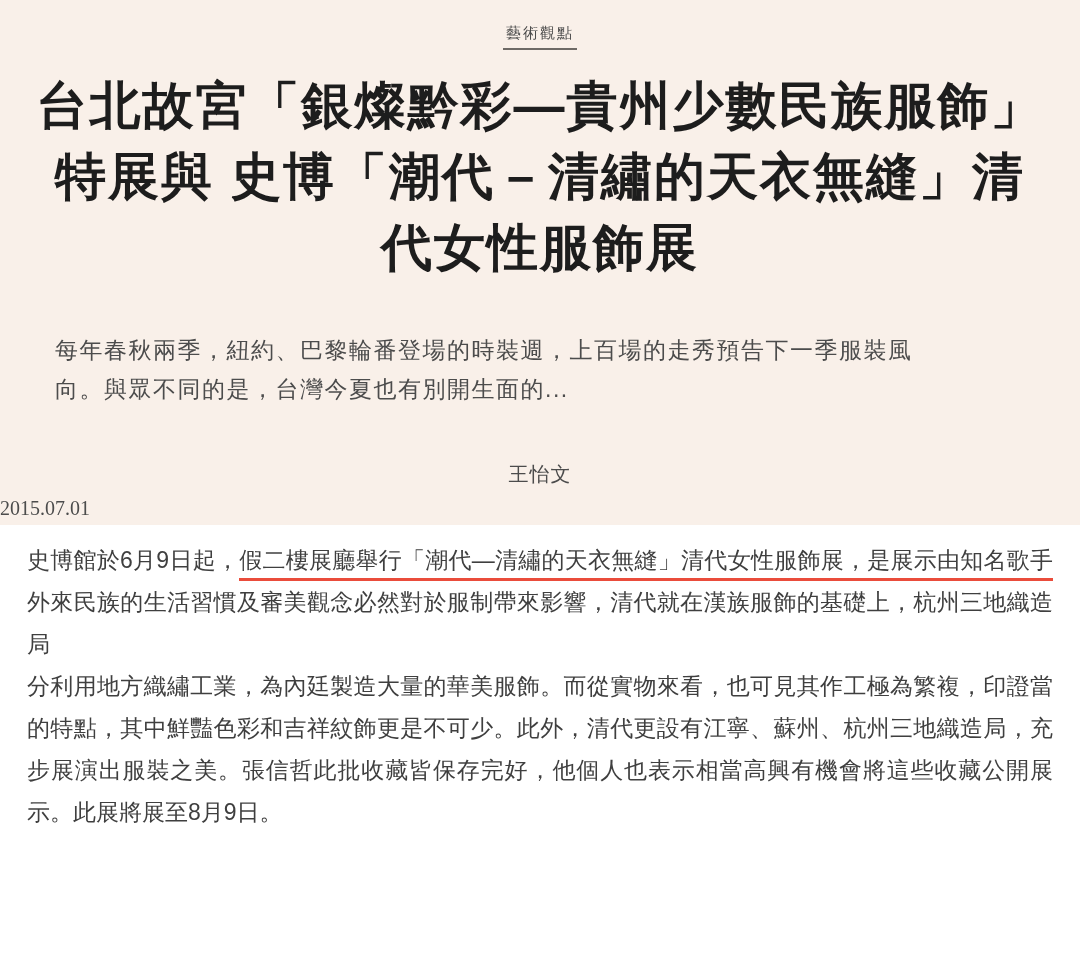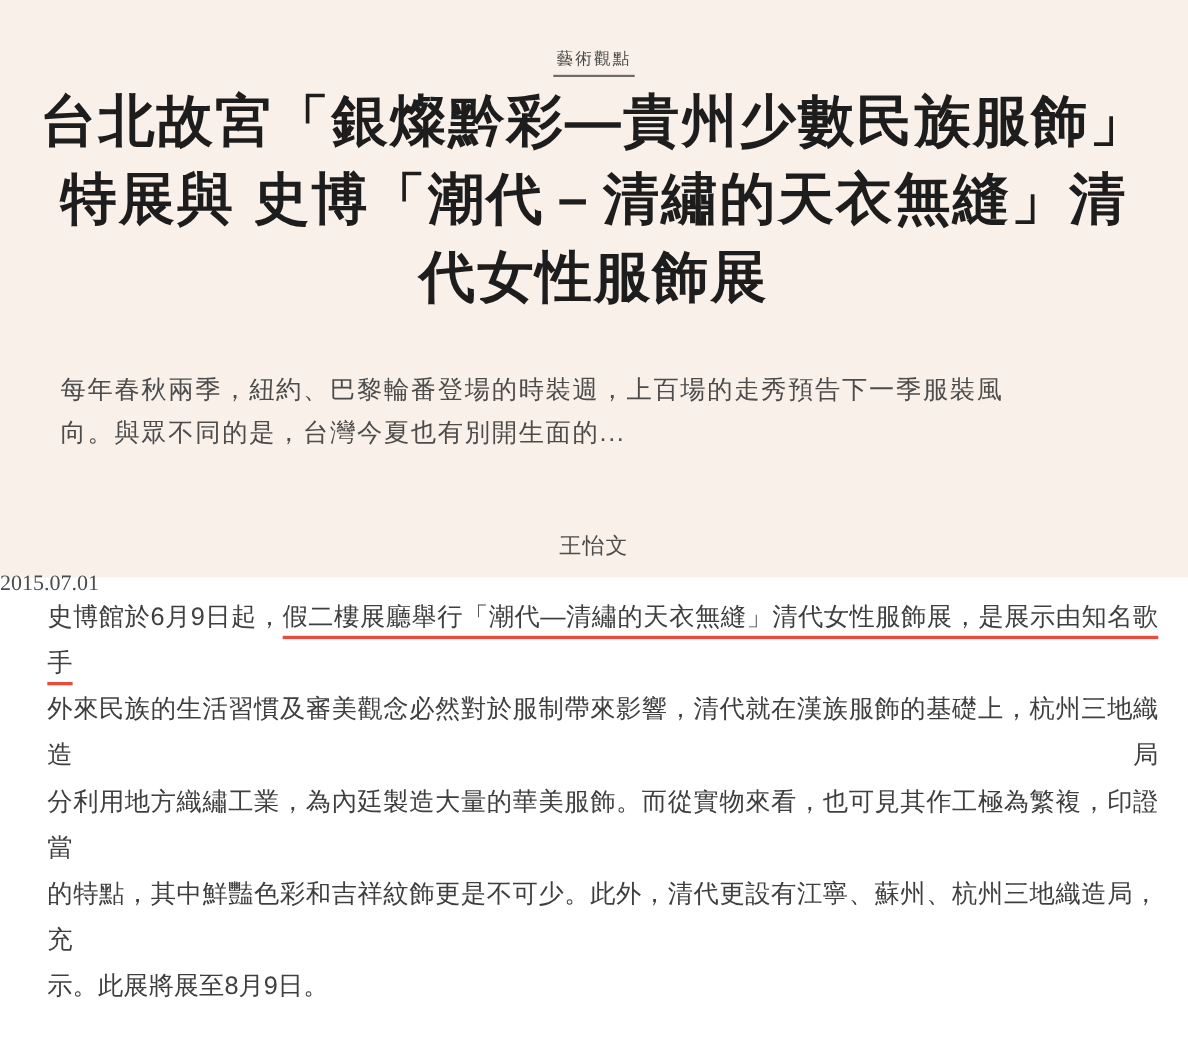--- a/index.html
+++ b/index.html
@@ -14,54 +14,54 @@
     width: 1080px;
     background: #ffffff;
     font-family: "Liberation Sans", sans-serif;
   }
   .page { width: 1080px; height: 956px; overflow: hidden; }
 
   
   .hero {
     background: var(--header-bg);
     height: 525px;
-    padding-top: 44px;
+    padding-top: 24px;
     text-align: center;
   }
   .tag {
     display: inline-block;
     font-size: 15px;
     letter-spacing: 2px;
     color: #4a4a4a;
     padding: 0 3px 5px 3px;
     border-bottom: 2px solid #6e6a66;
     text-decoration: none;
     cursor: pointer;
   }
   .title {
     width: 1010px;
-    margin: 4px auto 0;
+    margin: 20px auto 0;
     font-size: 51px;
     line-height: 71px;
     font-weight: 700;
     letter-spacing: 2px;
     color: var(--title-color);
     text-align: center;
   }
   .excerpt {
     width: 876px;
     margin: 48px 0 0 55px;
     font-size: 23px;
     line-height: 39px;
     letter-spacing: 1.5px;
     color: var(--muted-text);
     text-align: left;
   }
   .author {
-    margin-top: 70px;
+    margin-top: 52px;
     font-size: 20px;
     letter-spacing: 1px;
     color: var(--muted-text);
     text-align: center;
   }
   .date {
     margin-top: 9px;
     font-size: 20px;
     font-family: "Liberation Serif", serif;
     color: var(--muted-text);
@@ -72,21 +72,20 @@
   .article {
     width: 1026px;
     margin: 14px 27px 0;
     font-size: 23px;
     line-height: 42px;
     color: var(--body-text);
   }
   .line {
     text-align: justify;
     text-align-last: justify;
-    margin-left: 16px;
   }
   .line.last {
     text-align-last: left;
   }
   .u {
     border-bottom: 3px solid var(--underline-red);
     padding-bottom: 5px;
   }
 </style>
 </head>
@@ -112,18 +111,21 @@
     </div>
     <div class="line">
       <span>外來民族的生活習慣及審美觀念必然對於服制帶來影響，清代就在漢族服飾的基礎上，杭州三地織造局</span>
     </div>
     <div class="line">
       <span>分利用地方織繡工業，為內廷製造大量的華美服飾。而從實物來看，也可見其作工極為繁複，印證當</span>
     </div>
     <div class="line">
       <span>的特點，其中鮮豔色彩和吉祥紋飾更是不可少。此外，清代更設有江寧、蘇州、杭州三地織造局，充</span>
     </div>
+    <div class="line">
+      <span>步展演出服裝之美。張信哲此批收藏皆保存完好，他個人也表示相當高興有機會將這些收藏公開展</span>
+    </div>
     <div class="line last">
       <span>示。此展將展至8月9日。</span>
     </div>
   </main>
 
 </div>
 
 </body></html>

